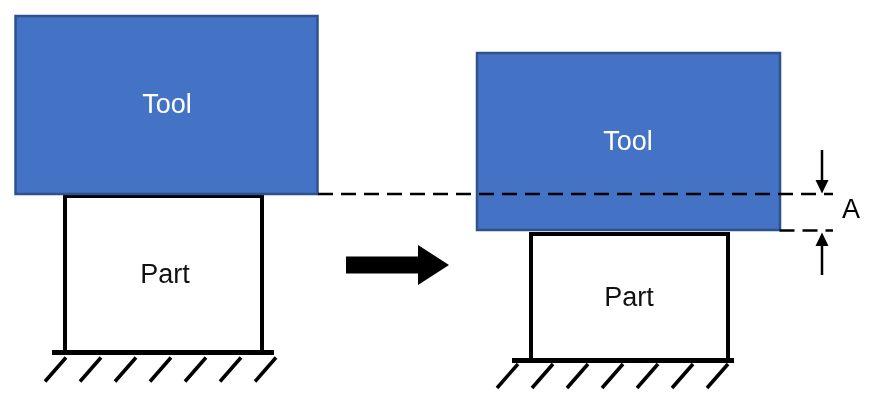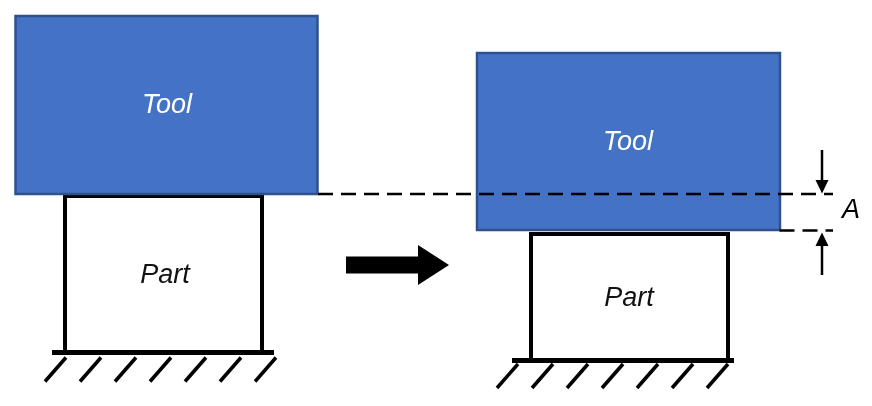--- a/index.html
+++ b/index.html
@@ -9,21 +9,20 @@
     background: #ffffff;
     width: 872px;
     height: 406px;
     overflow: hidden;
   }
   .canvas {
     position: relative;
     width: 872px;
     height: 406px;
     background: #ffffff;
-    font-style: italic;
   }
   svg { display: block; }
 
   .tool-rect   { stroke: #2F528F; stroke-width: 2.5px; }
   .part-rect   { fill: #ffffff; stroke: #000000; stroke-width: 4px; }
   .ground-line { stroke: #000000; stroke-width: 5px; }
   .hatch-line  { stroke: #000000; stroke-width: 3.5px; }
   .dash-line   { stroke: #000000; stroke-width: 2.5px; stroke-dasharray: 15 8; fill: none; }
   .dim-line    { stroke: #000000; stroke-width: 2.5px; }
   .dim-head    { fill: #000000; stroke: none; }

